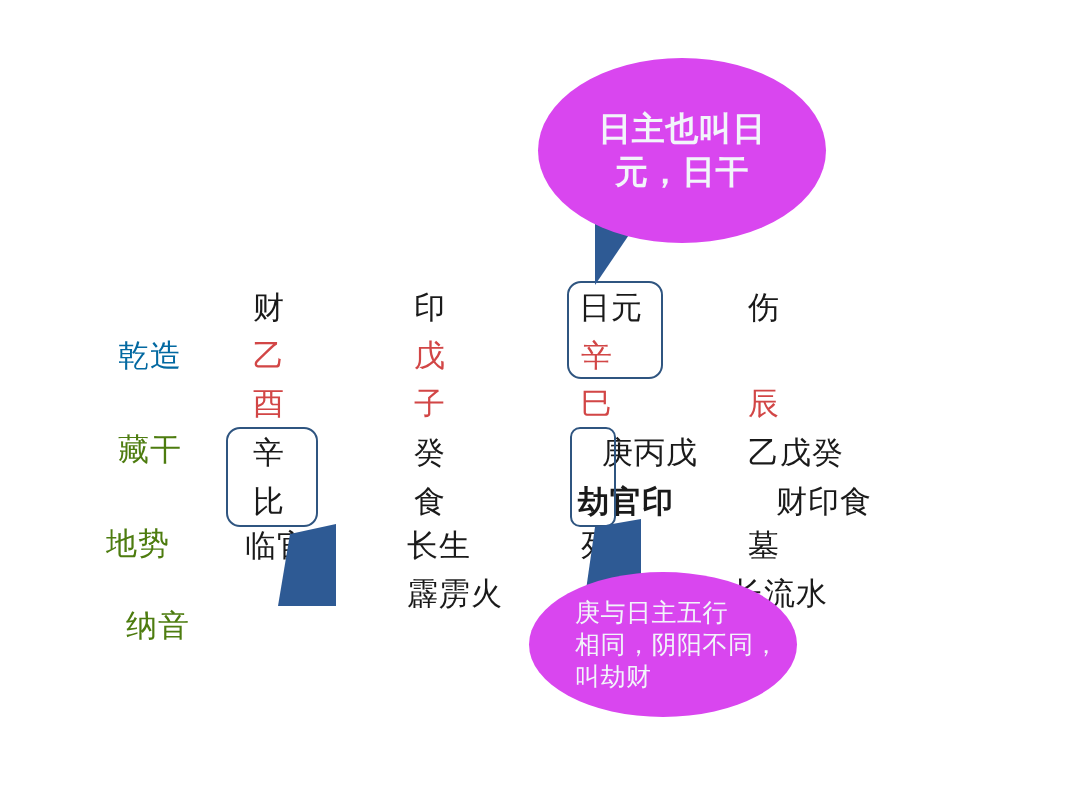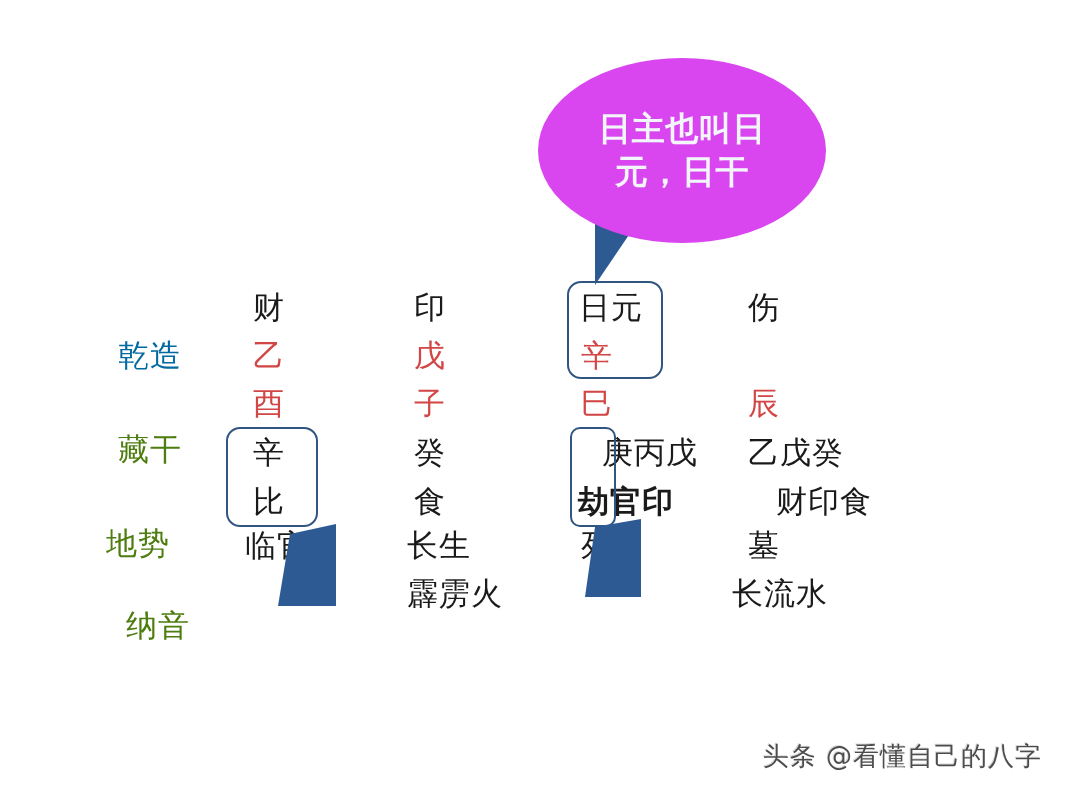--- a/index.html
+++ b/index.html
@@ -182,16 +182,20 @@
 
   <div class="bubble-tail" id="tail-top"></div>
   <div class="bubble" id="bubble-top">
     <span class="btxt">日主也叫日
 元，日干</span>
   </div>
 
   <div class="bubble-tail" id="tail-left"></div>
 
   <div class="bubble-tail" id="tail-center"></div>
-
-  <div id="watermark">头条 @看懂自己的八字</div>
+  <div class="bubble" id="bubble-center">
+    <span class="btxt">庚与日主五行
+相同，阴阳不同，
+叫劫财</span>
+  </div>
+
 
 </div>
 
 </body></html>

